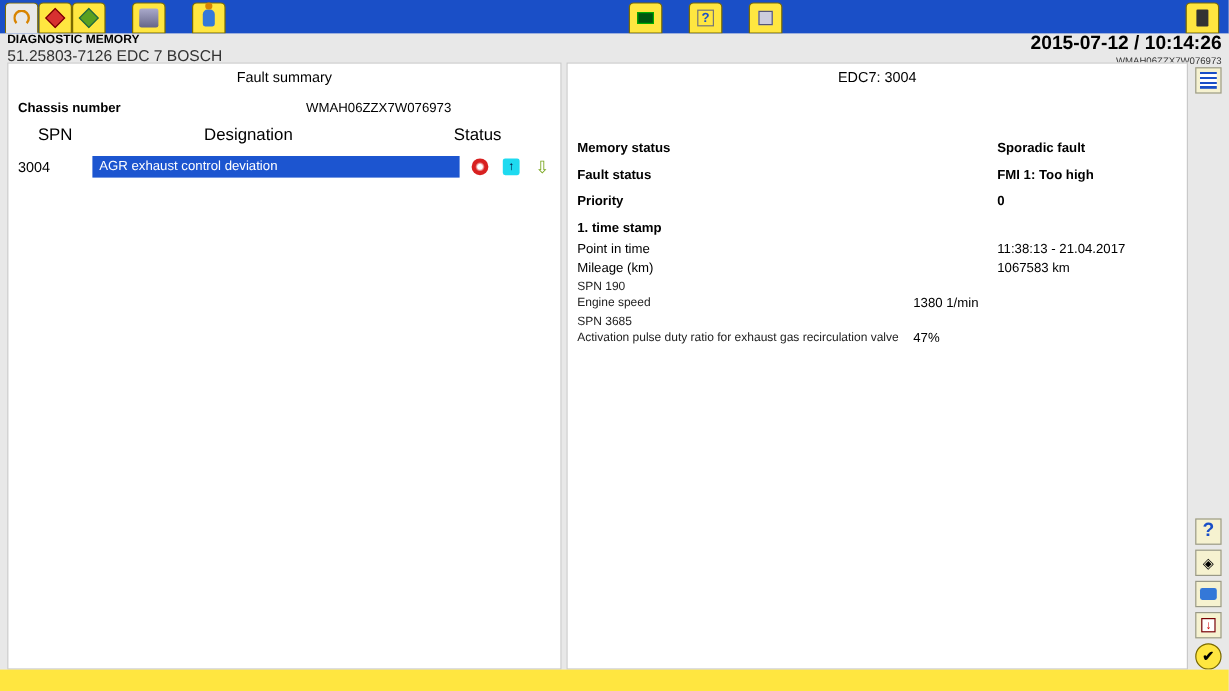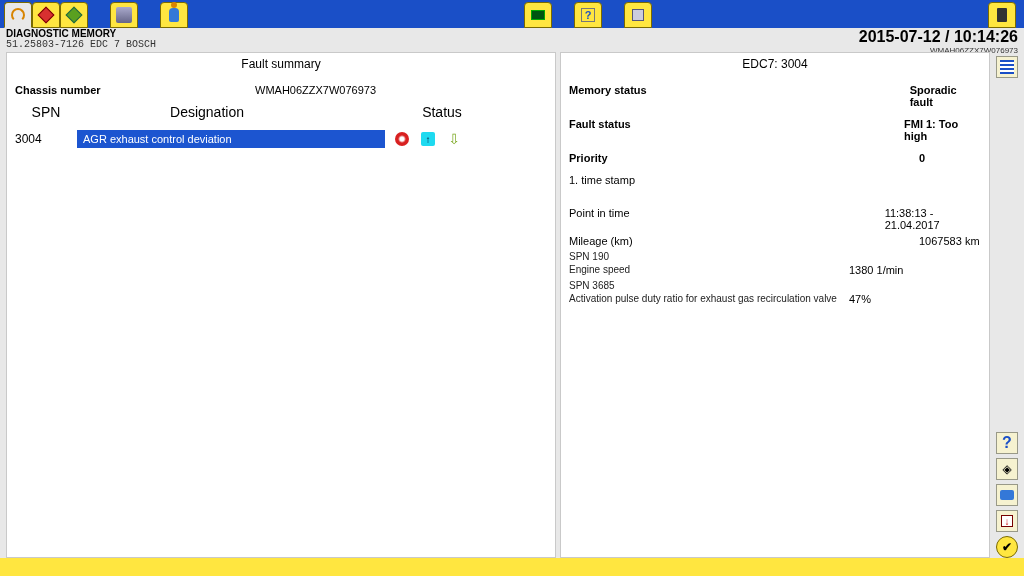--- a/index.html
+++ b/index.html
@@ -10,30 +10,30 @@
   .topbar { background: #1a4fc7; height: 28px; display: flex; align-items: flex-end; padding: 0 4px; gap: 2px; }
   .tgrp { display: flex; align-items: flex-end; gap: 0; margin-right: 20px; }
   .tbtn { width: 28px; height: 26px; background: #ffe640; border: 1px solid #7a6a00; border-radius: 4px 4px 0 0; display: flex; align-items: center; justify-content: center; font-size: 14px; cursor: pointer; }
   .tbtn.sel { background: #e8e8e8; border-bottom: 1px solid #e8e8e8; }
   .tspace { flex: 1; }
   .tbtn.last { margin-right: 4px; }
 
   
   .hdr { background: #e8e8e8; height: 22px; display: flex; align-items: flex-start; padding: 0 6px; font-size: 9px; color: #000; }
   .hdr .title { font-weight: bold; font-size: 10px; }
-  .hdr .sub { font-size: 10px; color: #333; font-family: Liberation Mono, monospace; }
+  .hdr .sub { font-size: 13px; color: #333; }
   .hdr .right { margin-left: auto; text-align: right; }
   .hdr .right .dt { font-weight: bold; font-size: 16px; }
   .hdr .right .chassis { font-size: 8px; color: #333; }
 
   
   .main { flex: 1; display: flex; padding: 2px 4px 0 6px; gap: 4px; }
   .panel { background: #fff; border: 1px solid #c9c9c9; display: flex; flex-direction: column; }
-  .panel.left { width: 550px; }
-  .panel.right { flex: 1; }
+  .panel.left { width: 462px; }
+  .panel.right { flex: 1; gap: 34px; }
   .phead { text-align: center; font-size: 12px; padding: 4px 0 6px; border-bottom: 1px solid transparent; }
   .pbody { padding: 6px 8px 8px 8px; font-size: 11px; flex: 1; overflow: hidden; }
 
   .row { display: flex; margin-bottom: 8px; }
   .lbl { font-weight: bold; }
   .val { }
   .chassisrow .lbl { width: 240px; }
   .thead { display: flex; font-size: 14px; margin-bottom: 8px; text-align: center; }
   .thead .c1 { width: 62px; }
   .thead .c2 { width: 260px; }
@@ -48,21 +48,21 @@
   .ico.cyan { background: #1edaf0; color: #003; font-weight: bold; }
   .ico.grn { color: #7aa720; font-size: 14px; }
 
   
   .drow { display: flex; margin-bottom: 10px; font-size: 11px; }
   .drow .dl { width: 350px; font-weight: bold; }
   .drow .dv { font-weight: bold; }
   .drow.plain .dl { font-weight: normal; }
   .drow.plain .dv { font-weight: normal; }
   .drow.tight { margin-bottom: 4px; }
-  .sect { font-weight: normal; font-size: 11px; margin-top: 4px; margin-bottom: 21px; }
+  .sect { font-weight: bold; font-size: 11px; margin-top: 4px; margin-bottom: 6px; }
   .dsub { font-size: 10px; color: #222; line-height: 1.25; width: 280px; }
 
   
   .sidebar { width: 26px; display: flex; flex-direction: column; align-items: center; padding-top: 4px; gap: 4px; }
   .sbtn { width: 22px; height: 22px; background: #f6f2d0; border: 1px solid #998; display: flex; align-items: center; justify-content: center; font-size: 12px; cursor: pointer; }
   .sflex { flex: 1; }
   .sbtn.ok { background: #ffe640; border-radius: 50%; border: 1px solid #7a6a00; font-weight: bold; }
 
   
   .bottombar { height: 18px; background: #ffe640; }

